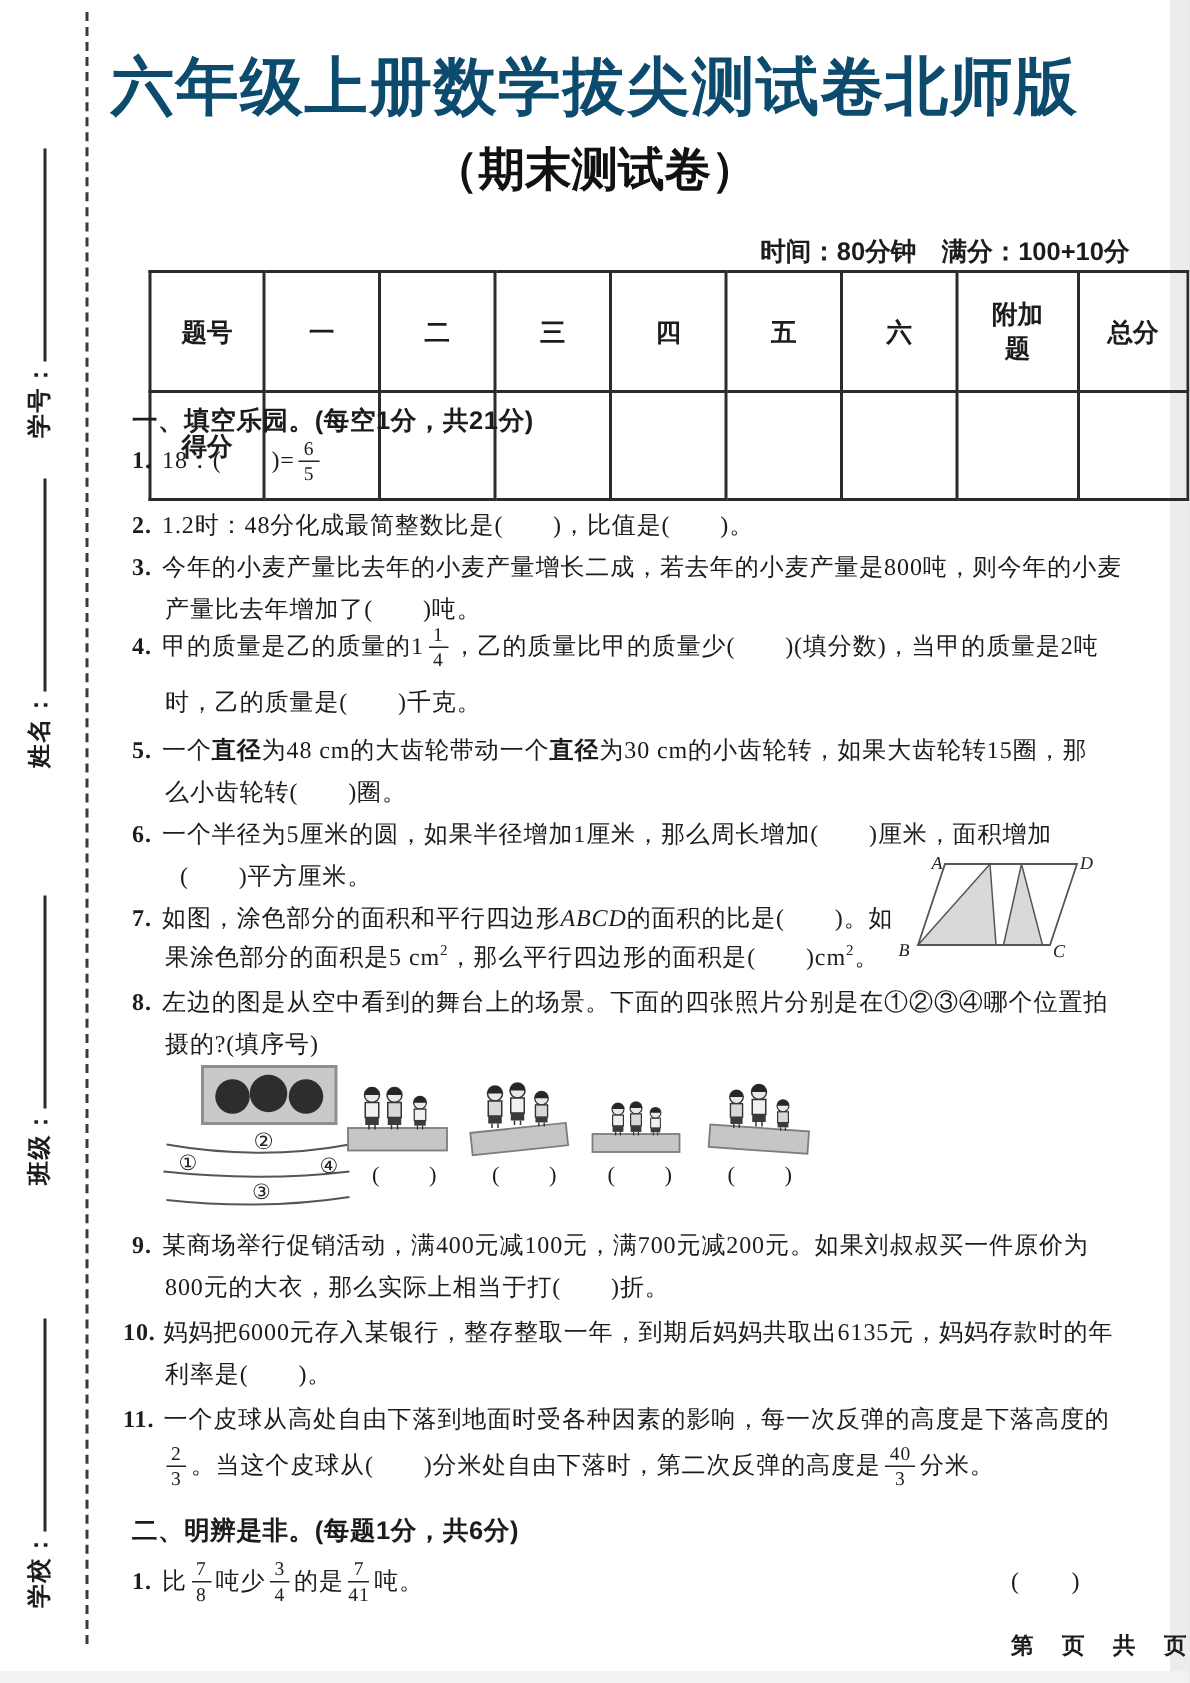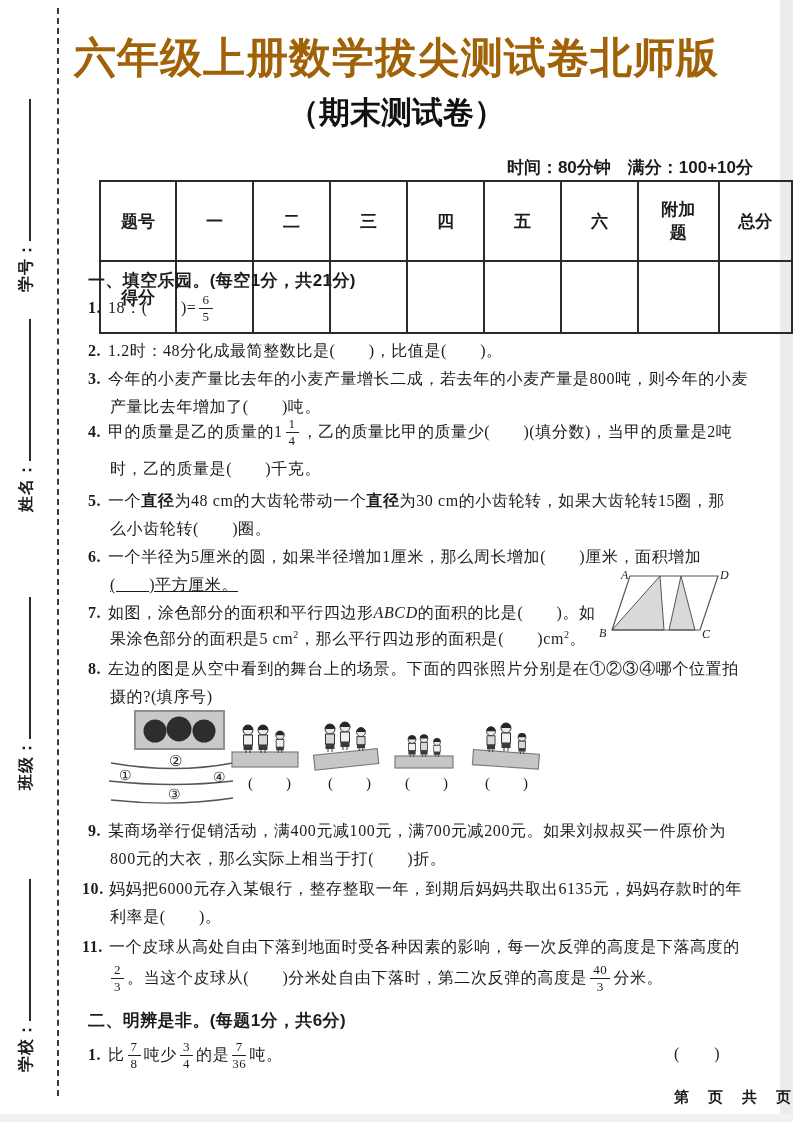--- a/index.html
+++ b/index.html
@@ -9,21 +9,21 @@
   .edge-bottom{position:absolute;left:0;bottom:0;width:793px;height:8px;background:#f2f2f2;}
 
   
   .cutline{position:absolute;left:57px;top:8px;height:1088px;border-left:2px dashed #3a3a3a;}
   .side-field{position:absolute;left:14px;transform:rotate(-90deg);transform-origin:0 0;
               white-space:nowrap;font-size:16px;font-weight:bold;letter-spacing:1px;}
   .side-line{display:inline-block;width:142px;height:15px;border-bottom:2px solid #2a2a2a;}
 
   
   .title{position:absolute;top:30px;left:0;width:100%;text-align:center;
-         font-size:42px;font-weight:bold;letter-spacing:1px;font-family:"Liberation Sans",sans-serif;color:#a16207;}
+         font-size:42px;font-weight:bold;letter-spacing:1px;font-family:"Liberation Sans",sans-serif;color:#0c4a6e;}
   .subtitle{position:absolute;top:92px;left:0;width:100%;text-align:center;
             font-size:31px;font-weight:bold;font-family:"Liberation Sans",sans-serif;color:#111;}
   .info{position:absolute;top:156px;right:40px;font-size:17px;font-weight:bold;
         font-family:"Liberation Sans",sans-serif;padding-left:28px;}
 
   
   table.score{position:absolute;left:99px;top:180px;border-collapse:collapse;table-layout:fixed;}
   table.score td{border:2px solid #2b2b2b;height:38px;text-align:center;vertical-align:middle;
                  font-size:17px;font-weight:bold;font-family:"Liberation Sans",sans-serif;padding:16px;}
 
@@ -117,21 +117,21 @@
   <div class="line" style="left:110px;top:458px;">时，乙的质量是(　　)千克。</div>
 
   <div class="line" style="left:88px;top:490px;">
     <b class="no">5.</b><span>一个</span><b>直径</b><span>为48 cm的大齿轮带动一个</span><b>直径</b><span>为30 cm的小齿轮转，如果大齿轮转15圈，那</span>
   </div>
   <div class="line" style="left:110px;top:518px;">么小齿轮转(　　)圈。</div>
 
   <div class="line" style="left:88px;top:546px;">
     <b class="no">6.</b><span>一个半径为5厘米的圆，如果半径增加1厘米，那么周长增加(　　)厘米，面积增加</span>
   </div>
-  <div class="line" style="left:110px;top:574px;text-decoration:underline;">(　　)平方厘米。</div>
+  <div class="line" style="left:120px;top:574px;">(　　)平方厘米。</div>
 
   <div class="line" style="left:88px;top:602px;">
     <b class="no">7.</b><span>如图，涂色部分的面积和平行四边形</span><span class="it">ABCD</span><span>的面积的比是(　　)。如</span>
   </div>
   <div class="line" style="left:110px;top:628px;">
     <span>果涂色部分的面积是5 cm</span><sup class="sq">2</sup><span>，那么平行四边形的面积是(　　)cm</span><sup class="sq">2</sup><span>。</span>
   </div>
 
   <svg style="position:absolute;left:596px;top:566px;" width="135" height="78" viewBox="0 0 135 78">
     <polygon points="16,64 64,10 68,64" fill="#d9d9d9" stroke="#555" stroke-width="1"></polygon>
@@ -296,18 +296,18 @@
   <div class="line" style="left:82px;top:936px;">
     <b class="no-w">11.</b><span>一个皮球从高处自由下落到地面时受各种因素的影响，每一次反弹的高度是下落高度的</span>
   </div>
   <div class="line tall" style="left:108px;top:956px;line-height:44px;">
     <span class="frac"><span class="fn">2</span><span class="fd">3</span></span><span>。当这个皮球从(　　)分米处自由下落时，第二次反弹的高度是</span><span class="frac"><span class="fn">40</span><span class="fd">3</span></span><span>分米。</span>
   </div>
 
   <div class="line sec-title" style="left:88px;top:1010px;font-size:17px;">二、明辨是非。(每题1分，共6分)</div>
 
   <div class="line tall" style="left:88px;top:1032px;line-height:46px;">
-    <b class="no">1.</b><span>比</span><span class="frac"><span class="fn">7</span><span class="fd">8</span></span><span>吨少</span><span class="frac"><span class="fn">3</span><span class="fd">4</span></span><span>的是</span><span class="frac"><span class="fn">7</span><span class="fd">36</span></span><span>吨。</span>
+    <b class="no">1.</b><span>比</span><span class="frac"><span class="fn">7</span><span class="fd">8</span></span><span>吨少</span><span class="frac"><span class="fn">3</span><span class="fd">4</span></span><span>的是</span><span class="frac"><span class="fn">7</span><span class="fd">41</span></span><span>吨。</span>
   </div>
   <div class="pblank" style="left:674px;top:1044px;font-size:16px;">(　　)</div>
 
   <div class="footer">第　页　共　页</div>
 </div>
 
 </body></html>

